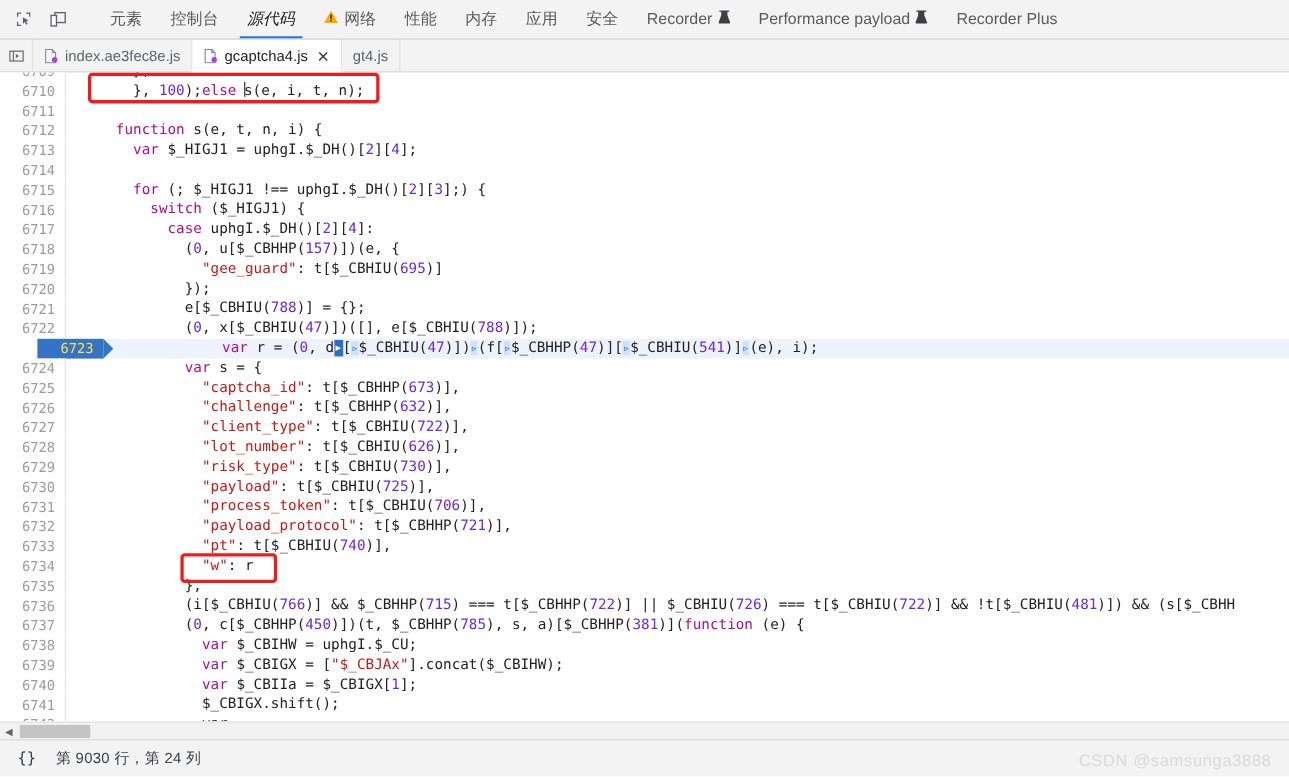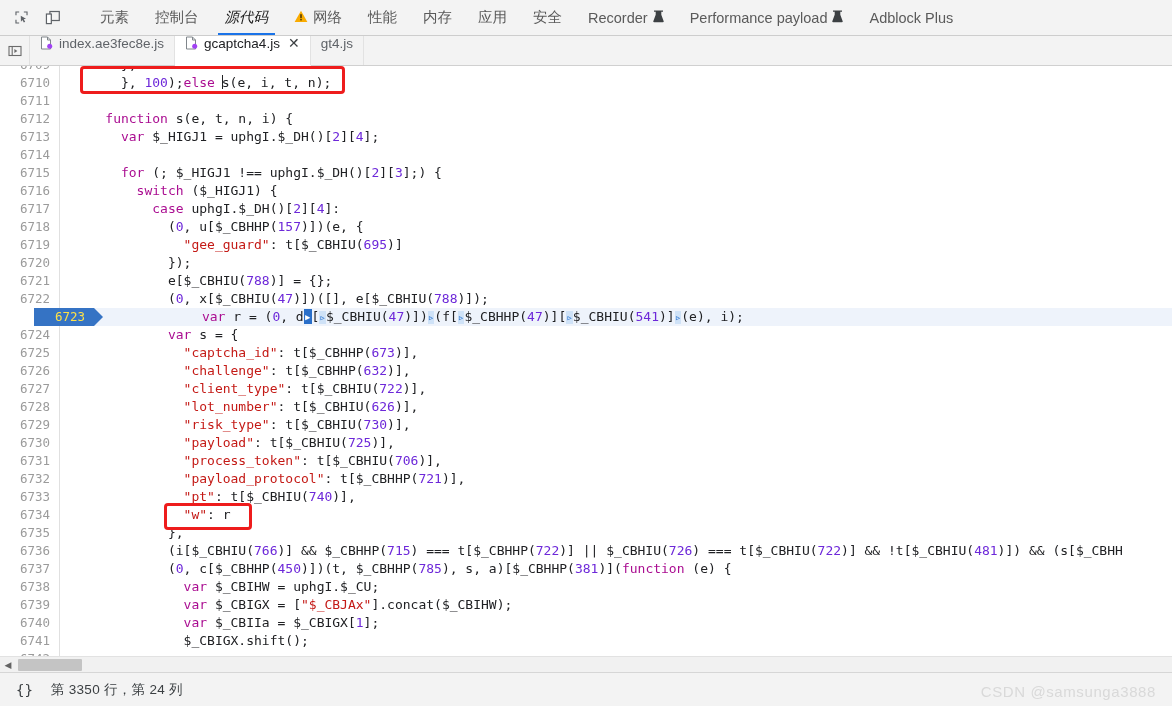--- a/index.html
+++ b/index.html
@@ -83,20 +83,21 @@
     border-bottom: 1px solid #d0d0d0;
   }
   .nav-toggle {
     width: 30px;
     display: flex; align-items: center; justify-content: center;
     cursor: pointer;
     border-right: 1px solid #e0e0e0;
   }
   .ftab {
     display: flex;
+    align-items: center;
     gap: 6px;
     padding: 0 10px;
     font-size: 13.5px;
     color: #5f6368;
     white-space: nowrap;
     cursor: pointer;
     border-right: 1px solid #e2e2e2;
   }
   .ftab.active {
     background: #ffffff;
@@ -322,21 +323,21 @@
               <path d="M1 .6h9v1.1H8.3v3.1l2.3 6.1a1 1 0 0 1-.95 1.4H1.35a1 1 0 0 1-.95-1.4l2.3-6.1V1.7H1z" fill="#3c4043"></path>
             </svg></span>
         </div>
         <div class="ptab">
           <span>Performance payload</span>
           <span class="flask"><svg width="11" height="13" viewBox="0 0 11 13">
               <path d="M1 .6h9v1.1H8.3v3.1l2.3 6.1a1 1 0 0 1-.95 1.4H1.35a1 1 0 0 1-.95-1.4l2.3-6.1V1.7H1z" fill="#3c4043"></path>
             </svg></span>
         </div>
         <div class="ptab">
-          <span>Adblock Plus</span>
+          <span>Recorder Plus</span>
         </div>
       </div>
   </div>
 
   <div class="file-bar">
     <div class="nav-toggle">
       <svg width="14" height="14" viewBox="0 0 14 14">
         <rect x="1" y="2.5" width="12" height="9" fill="none" stroke="#6b6b6b" stroke-width="1.1"></rect>
         <line x1="4.2" y1="2.5" x2="4.2" y2="11.5" stroke="#6b6b6b" stroke-width="1.1"></line>
         <path d="M6.4 5.1l3 1.9-3 1.9z" fill="#6b6b6b"></path>
@@ -374,17 +375,17 @@
       </div>
   </div>
 
   <div class="hscroll">
     <div class="hs-arrow">◀</div>
     <div class="hs-thumb"></div>
   </div>
 
   <div class="status-bar">
     <div class="pretty-btn">{}</div>
-    <div class="cursor-pos">第 3350 行，第 24 列</div>
+    <div class="cursor-pos">第 9030 行，第 24 列</div>
     <div class="watermark">CSDN @samsunga3888</div>
   </div>
 
 </div>
 
 </body></html>

